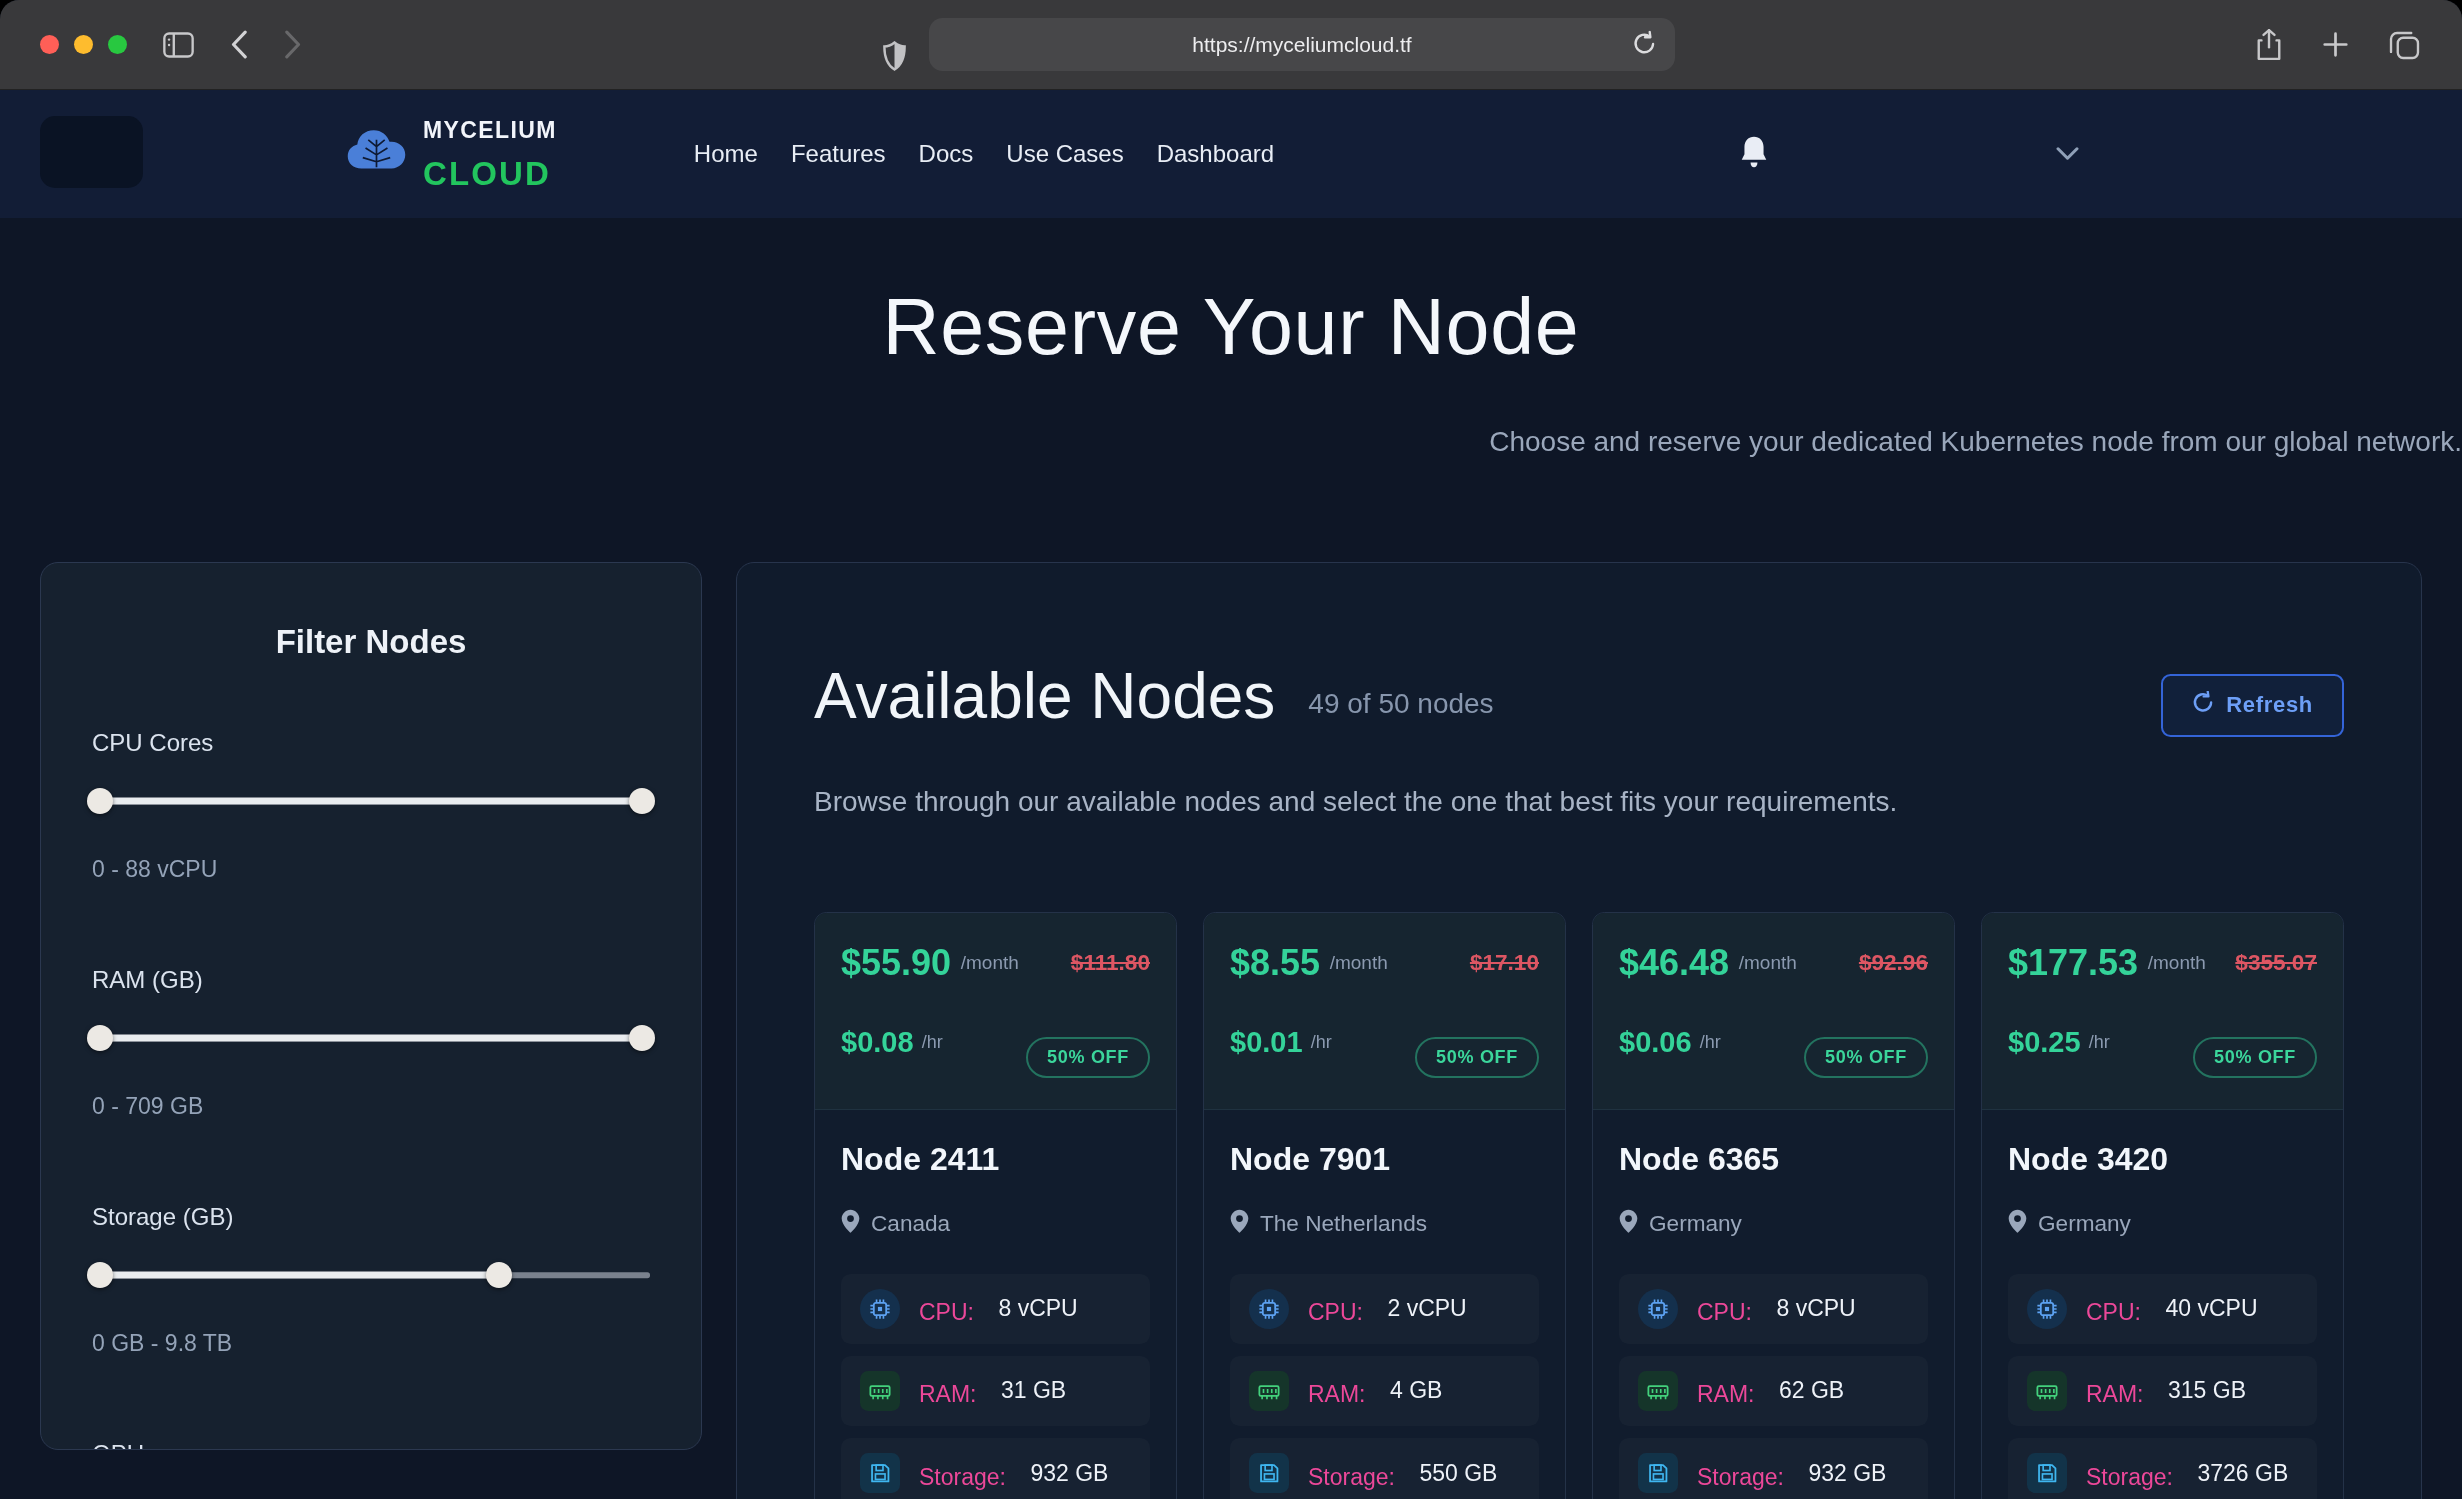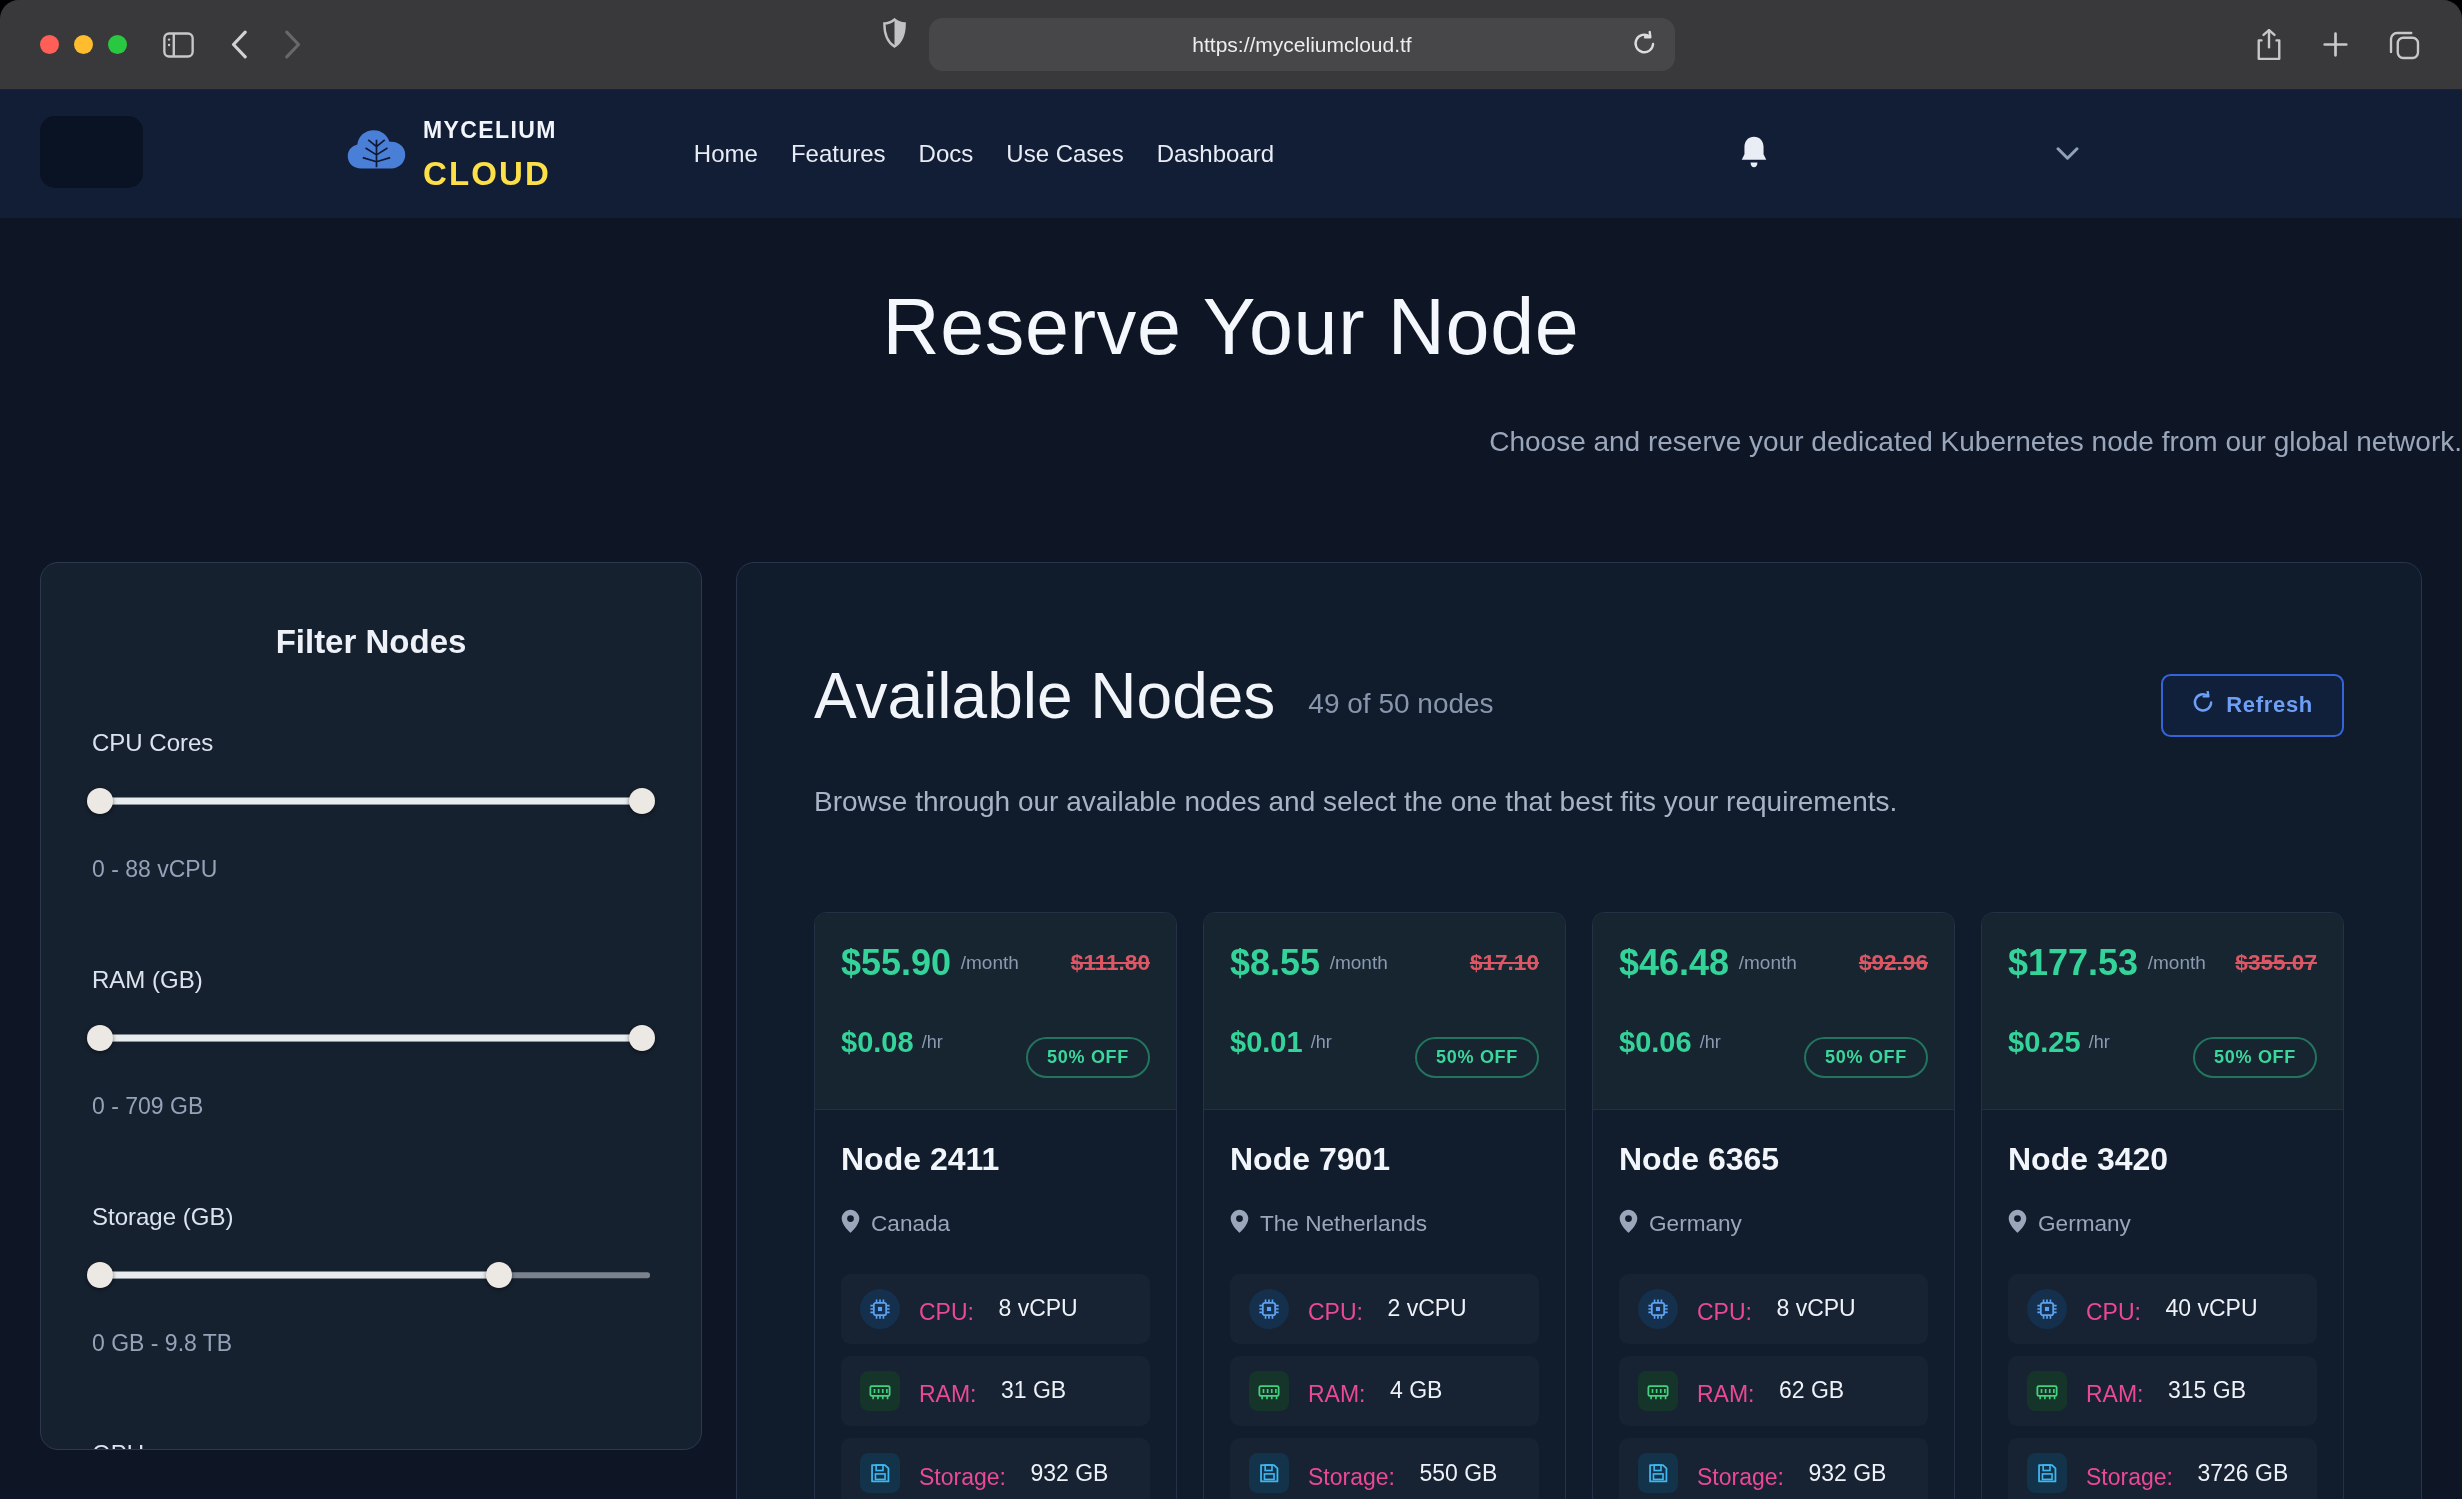--- a/index.html
+++ b/index.html
@@ -8,33 +8,33 @@
   .screen { position:relative; width:2462px; height:1499px; overflow:hidden; background:#000; }
   .window { position:absolute; inset:0; border-radius:19px 19px 0 0; overflow:hidden; background:#0e1626; }
 
   
   .chrome { height:90px; background:#39393b; display:flex; align-items:center; border-bottom:0.7px solid #222; }
   .chrome-left { display:flex; align-items:center; gap:36px; margin-left:40px; }
   .lights { display:flex; gap:15px; }
   .light { width:19px; height:19px; border-radius:50%; }
   .light.red { background:#ff5f57; } .light.yellow { background:#febc2e; } .light.green { background:#28c840; }
   .chrome-icon { display:flex; align-items:center; justify-content:center; }
-  .chrome-center { flex:1; display:flex; align-items:flex-start; justify-content:center; gap:23px; }
+  .chrome-center { flex:1; display:flex; align-items:flex-end; justify-content:center; gap:23px; }
   .urlbar { position:relative; width:746px; height:53px; background:#474749; border-radius:13.7px; display:flex; align-items:center; justify-content:center; }
   .urlbar .url-text { font-size:21px; color:#ededef; }
   .urlbar .reload { position:absolute; right:18px; top:50%; transform:translateY(-50%); }
   .chrome-right { display:flex; align-items:center; gap:40px; margin-right:42px; }
 
   
   .navbar { height:128px; background:#121d36; display:flex; align-items:center; position:relative; }
   .nav-placeholder { position:absolute; left:40px; top:26px; width:103px; height:72px; border-radius:15px; background:#0a1324; }
   .logo { display:flex; align-items:center; gap:15px; margin-left:345px; }
   .logo-text { display:flex; flex-direction:column; line-height:1; }
   .logo-top { font-size:23px; font-weight:700; letter-spacing:1.4px; color:#f2f5fb; }
-  .logo-bottom { font-size:33px; font-weight:700; letter-spacing:2.1px; color:#fde047; margin-top:15px; }
+  .logo-bottom { font-size:33px; font-weight:700; letter-spacing:2.1px; color:#22c55e; margin-top:15px; }
   .nav-links { display:flex; gap:33px; margin-left:137px; }
   .nav-link { font-size:24px; color:#e8edf5; cursor:pointer; }
   .nav-right { margin-left:auto; display:flex; align-items:center; gap:287px; margin-right:383px; }
 
   
   .hero { text-align:center; padding-top:63px; }
   .hero-title { font-size:79px; font-weight:500; color:#f4f7fb; letter-spacing:0.7px; }
   .hero-sub { margin-top:53px; font-size:28px; color:#9aa7bb;text-align:right; }
 
   

